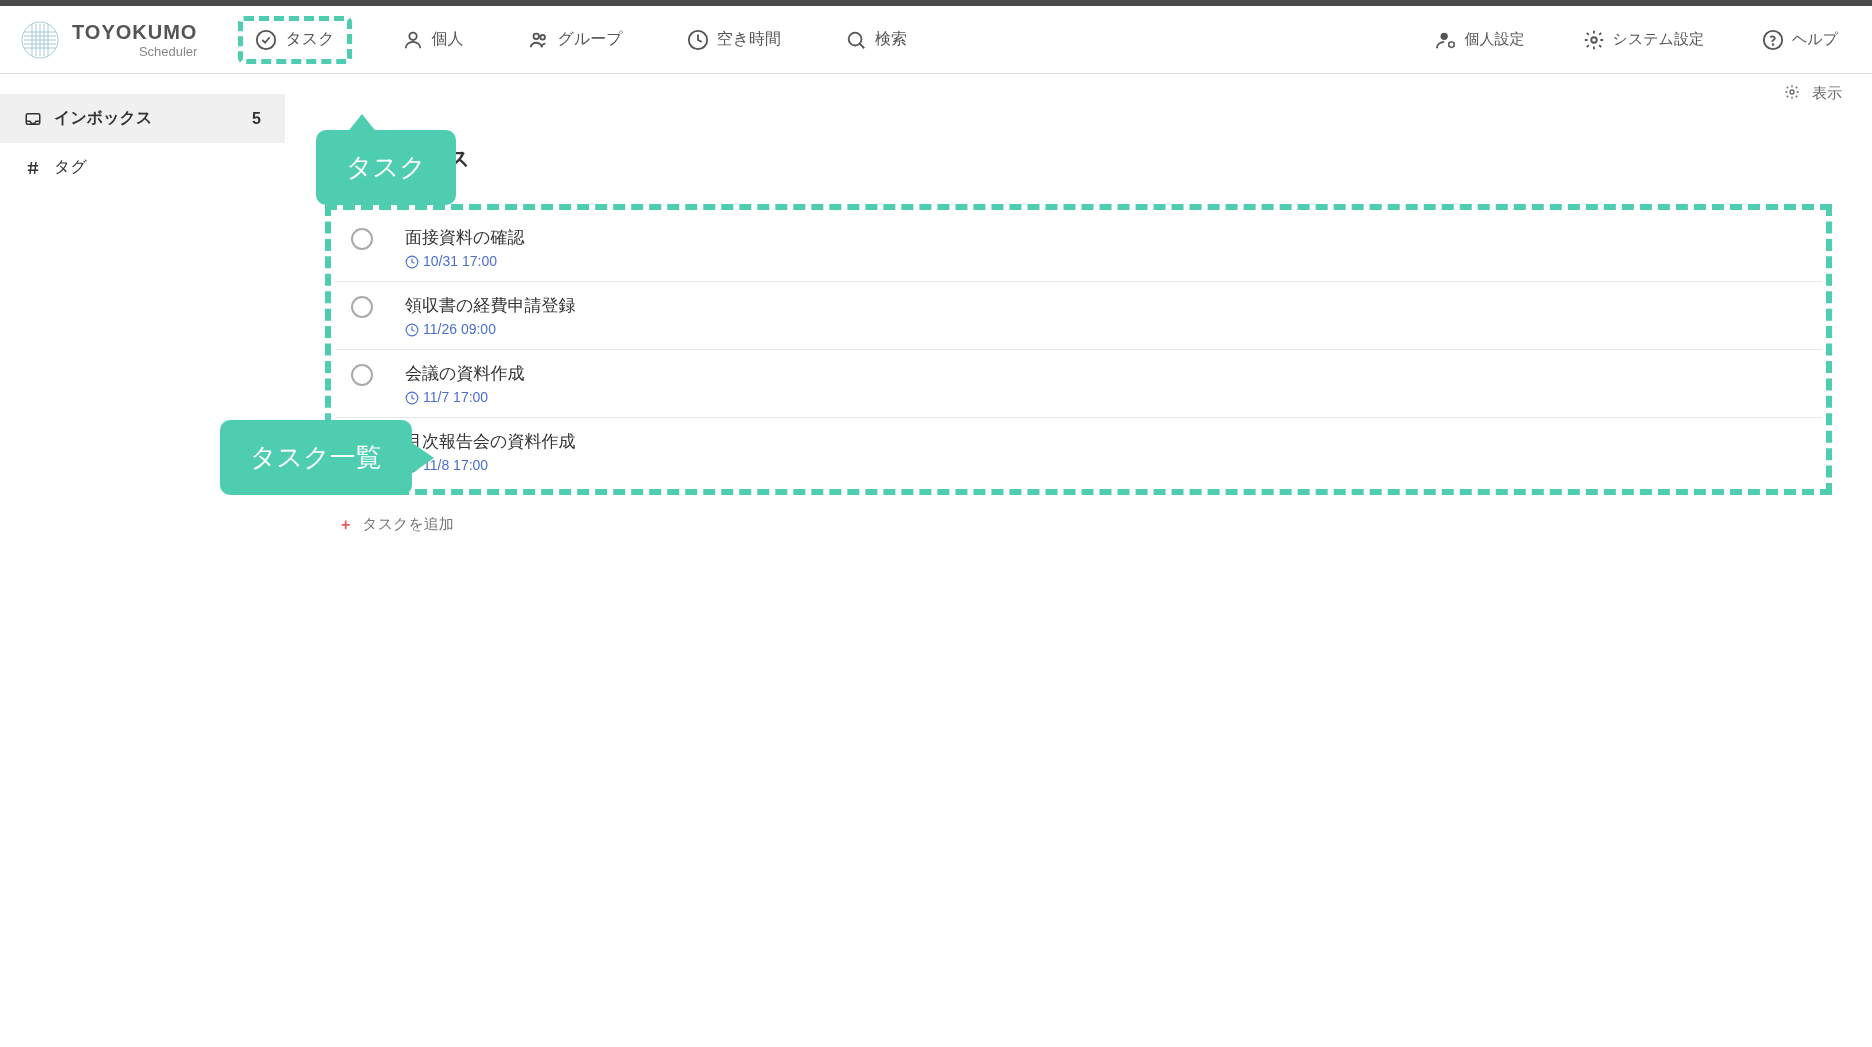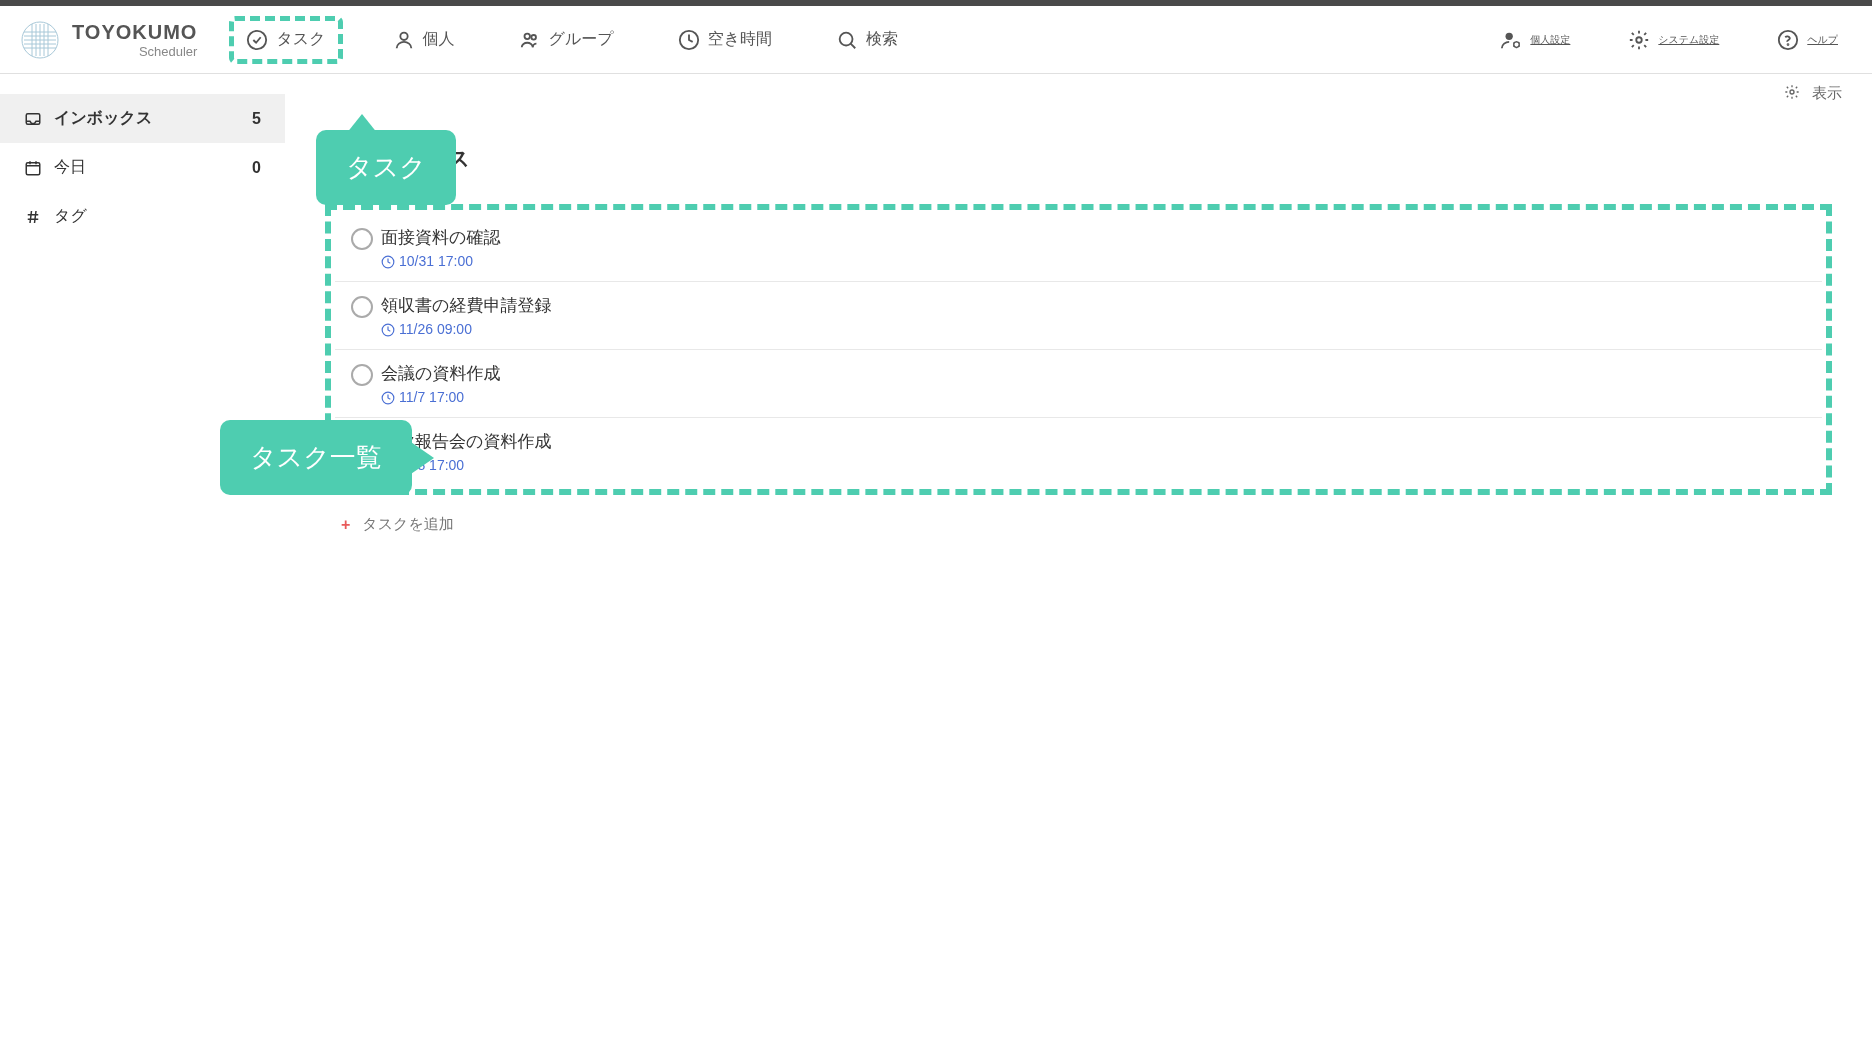--- a/index.html
+++ b/index.html
@@ -20,21 +20,21 @@
       display: flex;
       align-items: center;
       padding: 0 20px;
       height: 68px;
       border-bottom: 1px solid #e0e0e0;
     }
     .logo-area {
       display: flex;
       align-items: center;
       gap: 12px;
-      margin-right: 32px;
+      margin-right: 41px;
     }
     .logo-icon {
       width: 40px;
       height: 40px;
     }
     .logo-text {
       display: flex;
       flex-direction: column;
     }
     .logo-brand {
@@ -75,22 +75,21 @@
       display: flex;
       align-items: center;
       justify-content: center;
     }
     .nav-right {
       display: flex;
       gap: 30px;
       align-items: center;
     }
     .nav-right .nav-item {
-      font-size: 10px;
-      text-decoration: underline;
+      font-size: 15px;
     }
     .main-layout {
       display: flex;
     }
     .sidebar {
       width: 285px;
       padding-top: 20px;
     }
     .sidebar-item {
       display: flex;
@@ -141,21 +140,21 @@
       color: #333;
     }
     .task-list-wrapper {
       border: 6px dashed #4ecdb0;
       padding: 4px;
       position: relative;
     }
     .task-item {
       display: flex;
       align-items: flex-start;
-      gap: 8px;
+      gap: 32px;
       padding: 12px 16px;
       border-bottom: 1px solid #e8e8e8;
       cursor: pointer;
     }
     .task-item:last-child {
       border-bottom: none;
     }
     .task-radio {
       width: 22px;
       height: 22px;
@@ -355,32 +354,20 @@
       <span class="sidebar-item-left">
         <span class="sidebar-icon">
           <svg viewBox="0 0 24 24" fill="none" stroke="#333" stroke-width="2">
             <rect x="3" y="5" width="18" height="14" rx="2"></rect>
             <path d="M3 15h5l2 3h4l2-3h5"></path>
           </svg>
         </span>
         <span>インボックス</span>
       </span>
       <span class="sidebar-count">5</span>
-    </div>
-    <div class="sidebar-item">
-      <span class="sidebar-item-left">
-        <span class="sidebar-icon">
-          <svg viewBox="0 0 24 24" fill="none" stroke="#333" stroke-width="2">
-            <rect x="3" y="5" width="18" height="16" rx="2"></rect>
-            <path d="M3 9h18M8 3v4M16 3v4"></path>
-          </svg>
-        </span>
-        <span>今日</span>
-      </span>
-      <span class="sidebar-count">0</span>
     </div>
     <div class="sidebar-item">
       <span class="sidebar-item-left">
         <span class="sidebar-icon">
           <svg viewBox="0 0 24 24" fill="none" stroke="#333" stroke-width="2">
             <path d="M5 9h14M5 15h14M10 4l-2 16M16 4l-2 16"></path>
           </svg>
         </span>
         <span>タグ</span>
       </span>

